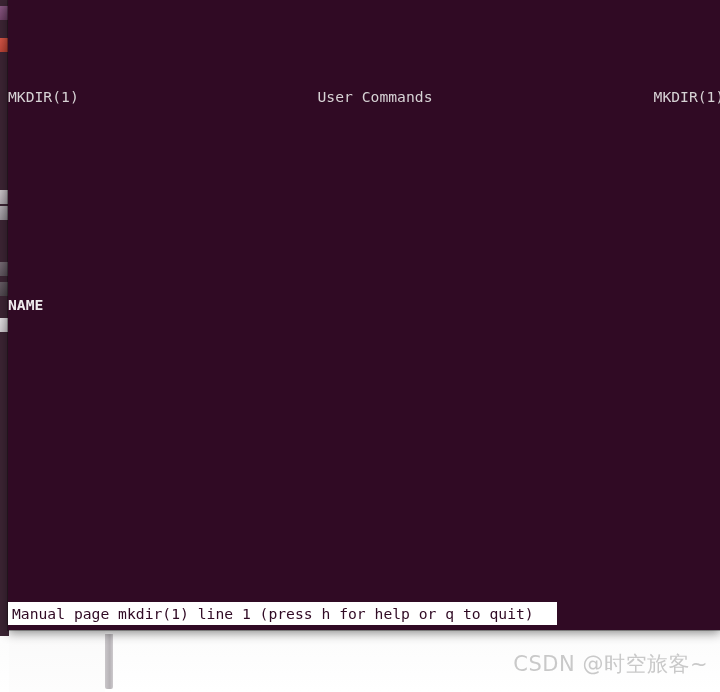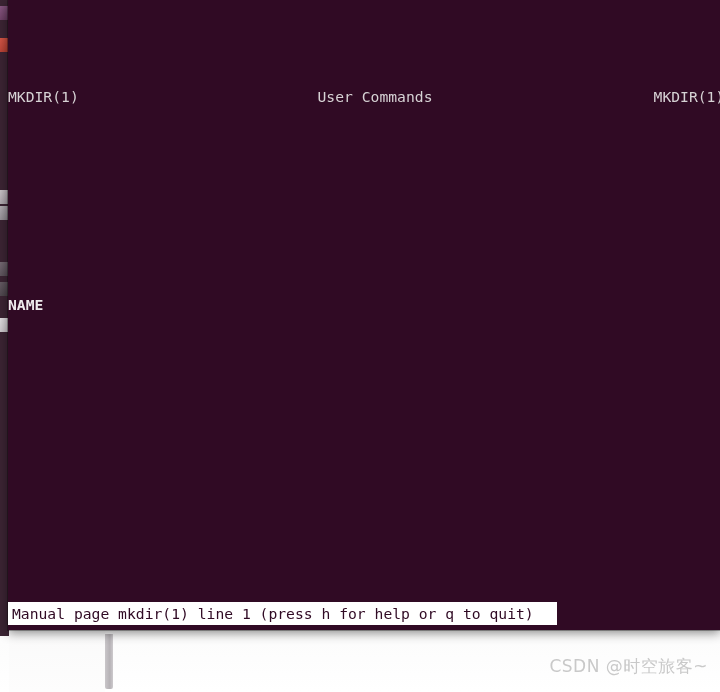--- a/index.html
+++ b/index.html
@@ -116,21 +116,21 @@
     box-sizing: border-box;
   }
 
   
   #watermark {
     position: absolute;
     right: 12px;
     bottom: 14px;
     color: #c9c9c9;
     font-family: "DejaVu Sans", sans-serif;
-    font-size: 17px;
+    font-size: 21px;
     letter-spacing: 0.5px;
     white-space: nowrap;
     margin-top: 28px;
   }
 </style>
 </head>
 <body>
 
 <div id="desktop">
 

